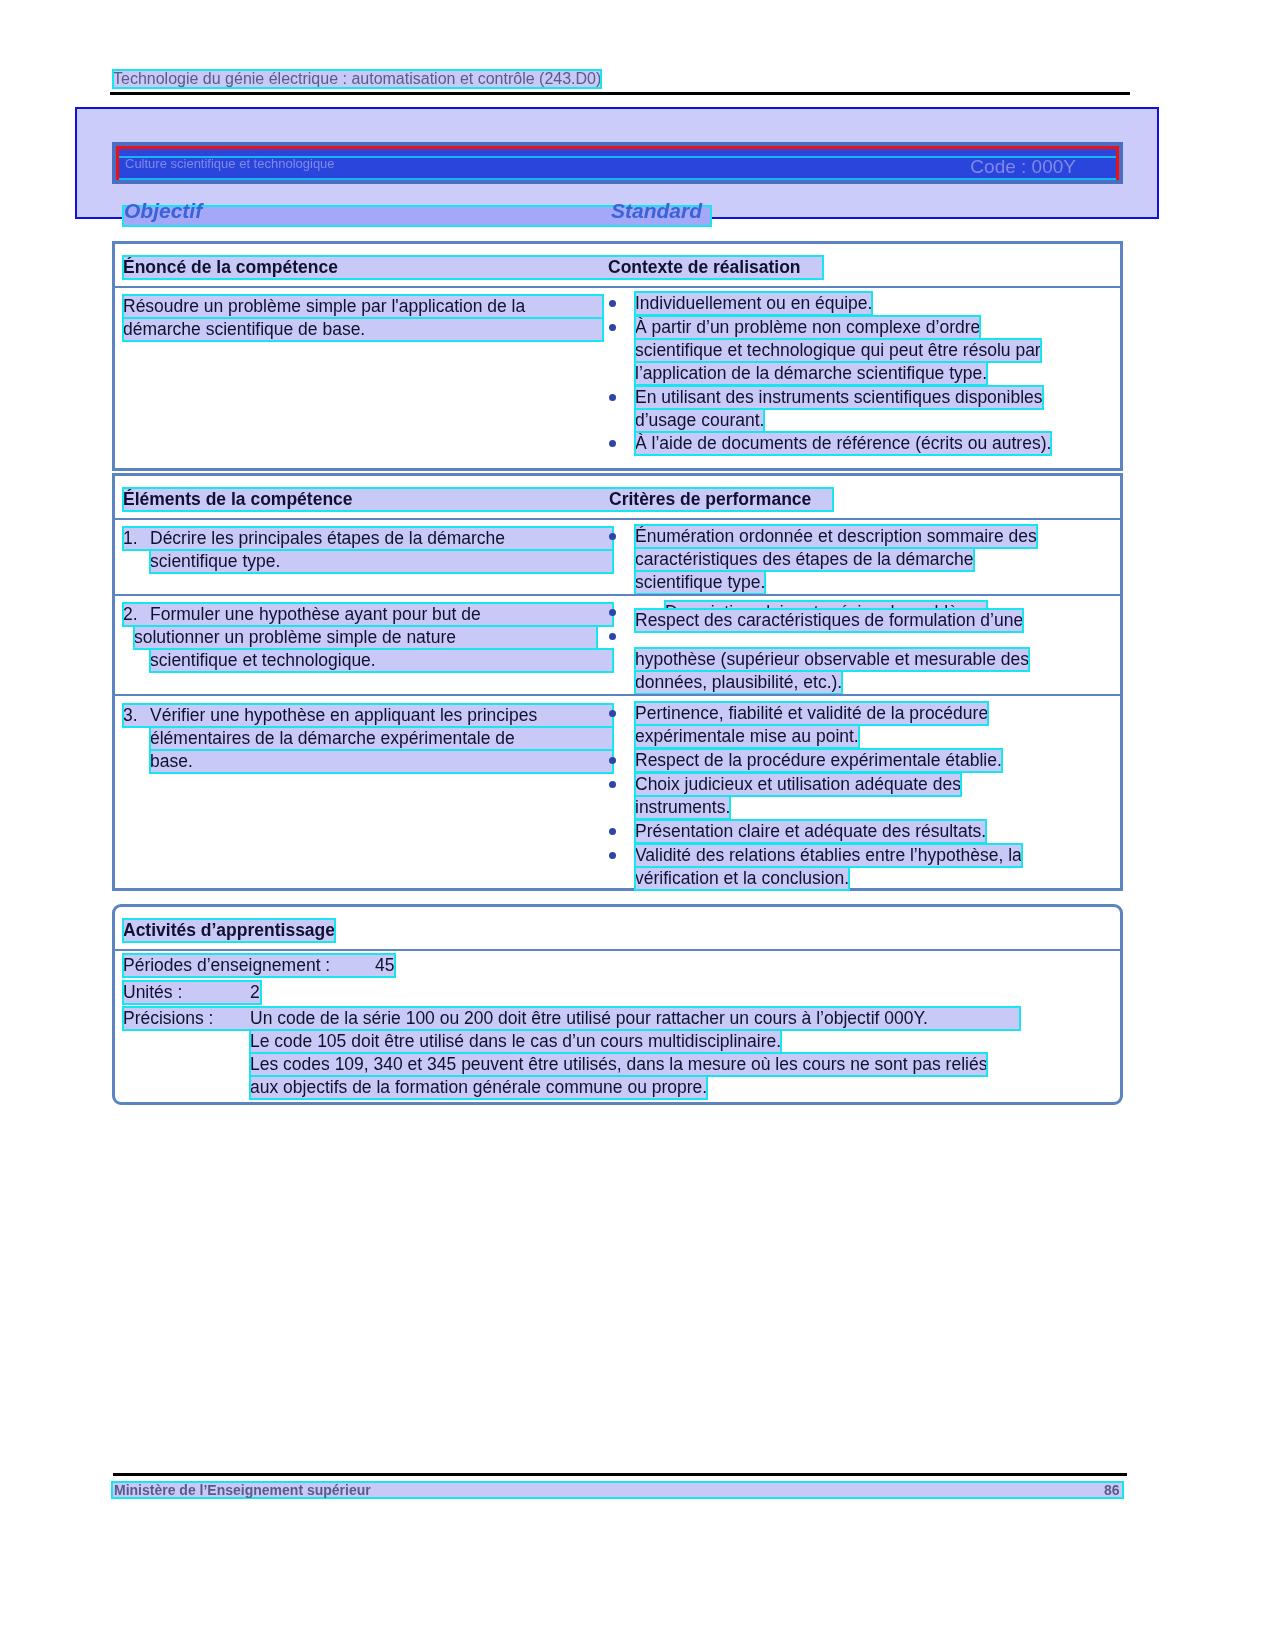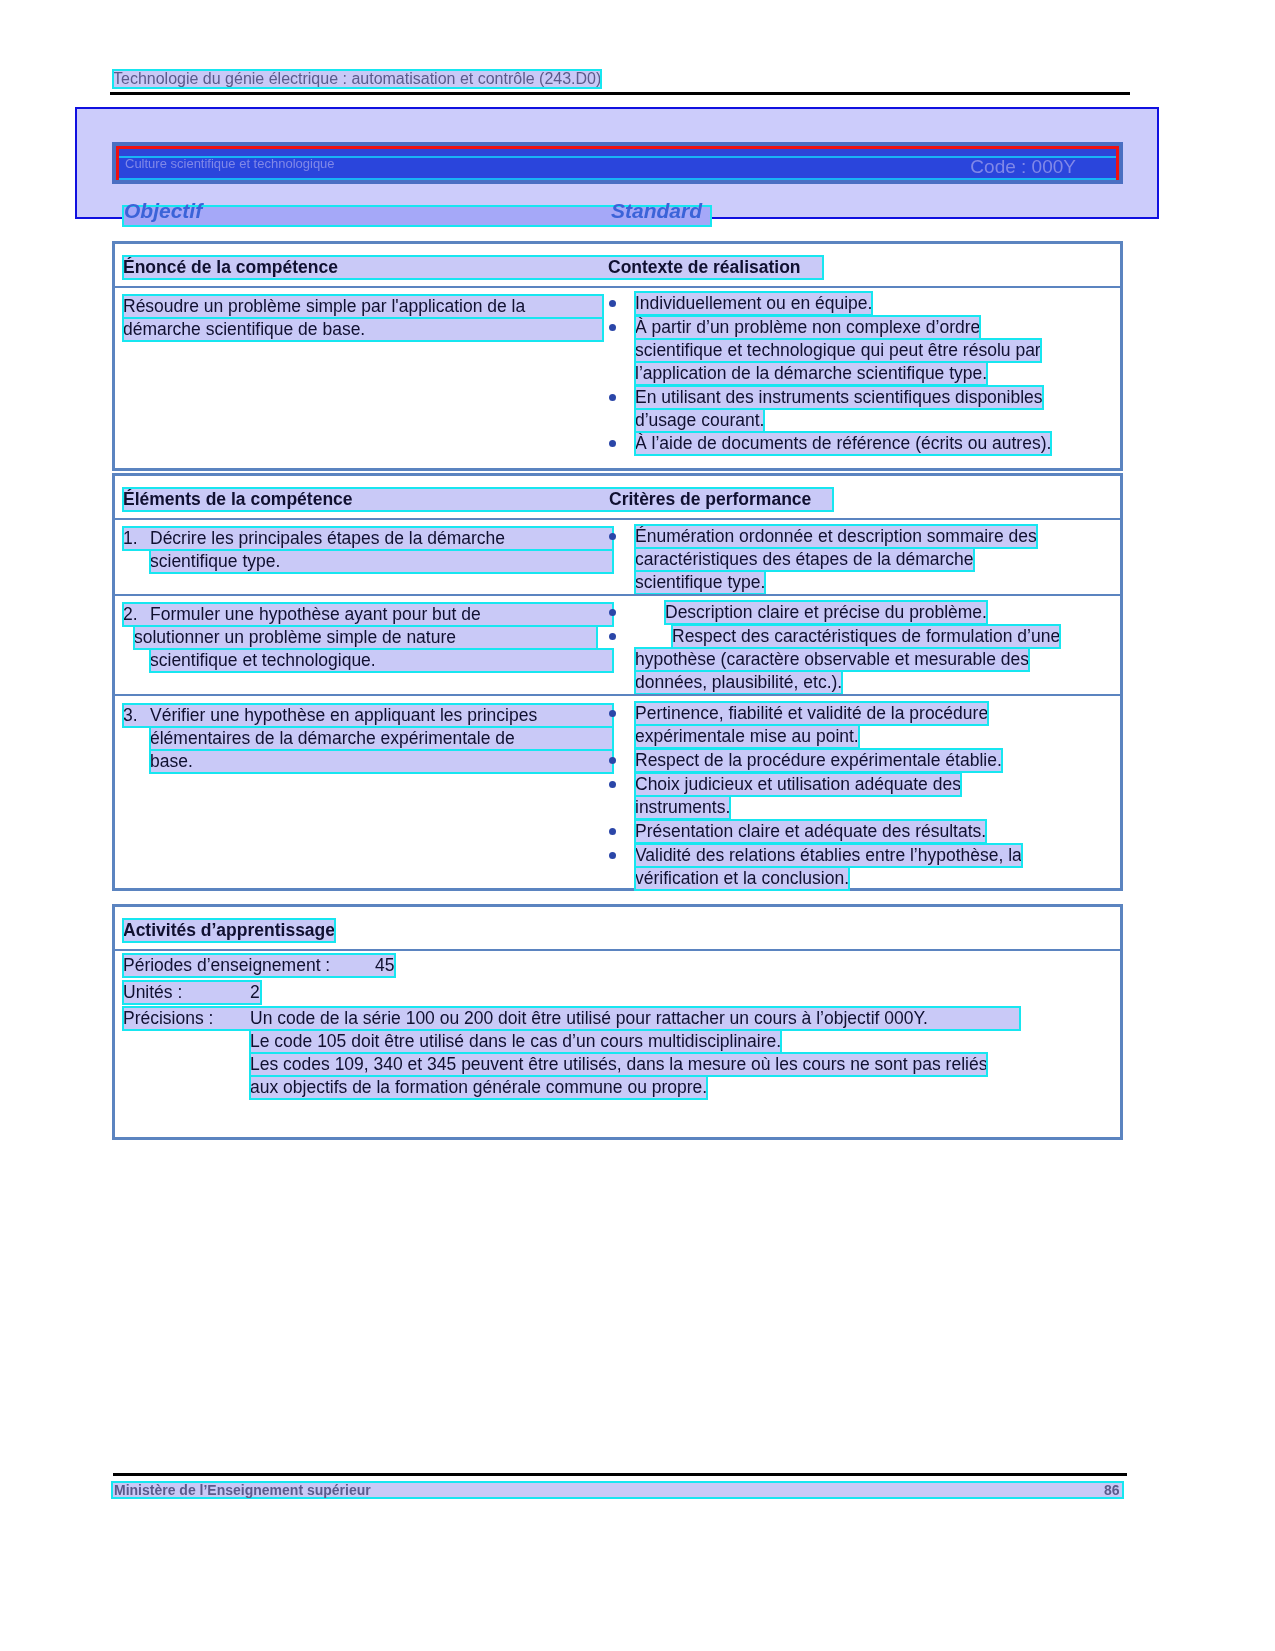--- a/index.html
+++ b/index.html
@@ -113,22 +113,22 @@
 
   <div class="t hl" style="left:8px; top:127px; width:490px;">
     <span>2.</span>
     <span style="position:absolute; left:27px;">Formuler une hypothèse ayant pour but de</span>
   </div>
   <div class="t hl" style="left:19px; top:150px; width:463px;">solutionner un problème simple de nature</div>
   <div class="t hl" style="left:35px; top:173px; width:463px;">scientifique et technologique.</div>
   <span class="bullet" style="left:494px; top:133px;"></span>
   <div class="t hl" style="left:550px; top:125px;">Description claire et précise du problème.</div>
   <span class="bullet" style="left:494px; top:157px;"></span>
-  <div class="t hl" style="left:520px; top:149px;margin-left:37px;">Respect des caractéristiques de formulation d’une</div>
-  <div class="t hl" style="left:520px; top:172px;">hypothèse (caractère observable et mesurable des</div>
+  <div class="t hl" style="left:520px; top:133px;">Respect des caractéristiques de formulation d’une</div>
+  <div class="t hl" style="left:520px; top:172px;">hypothèse (supérieur observable et mesurable des</div>
   <div class="t hl" style="left:520px; top:195px;">données, plausibilité, etc.).</div>
   <div class="row-sep" style="top:218px;"></div>
 
   <div class="t hl" style="left:8px; top:228px; width:490px;">
     <span>3.</span>
     <span style="position:absolute; left:27px;">Vérifier une hypothèse en appliquant les principes</span>
   </div>
   <div class="t hl" style="left:35px; top:251px; width:463px;">élémentaires de la démarche expérimentale de</div>
   <div class="t hl" style="left:35px; top:274px; width:463px;">base.</div>
 
@@ -140,21 +140,21 @@
   <span class="bullet" style="left:494px; top:305px;"></span>
   <div class="t hl" style="left:520px; top:297px;">Choix judicieux et utilisation adéquate des</div>
   <div class="t hl" style="left:520px; top:320px;">instruments.</div>
   <span class="bullet" style="left:494px; top:352px;"></span>
   <div class="t hl" style="left:520px; top:344px;">Présentation claire et adéquate des résultats.</div>
   <span class="bullet" style="left:494px; top:376px;"></span>
   <div class="t hl" style="left:520px; top:368px;">Validité des relations établies entre l’hypothèse, la</div>
   <div class="t hl" style="left:520px; top:391px;">vérification et la conclusion.</div>
 </div>
 
-<div class="box" style="top:904px; height:236px;">
+<div class="box" style="top:904px; height:201px;border-radius:9px;">
   <div class="t b hl" style="left:8px; top:12px;">Activités d’apprentissage</div>
   <div class="row-sep" style="top:42px;"></div>
 
   <div class="t hl" style="left:8px; top:47px; width:272px;">
     <span>Périodes d’enseignement :</span>
     <span style="position:absolute; left:252px;">45</span>
   </div>
   <div class="t hl" style="left:8px; top:74px; width:138px;">
     <span>Unités :</span>
     <span style="position:absolute; left:127px;">2</span>

